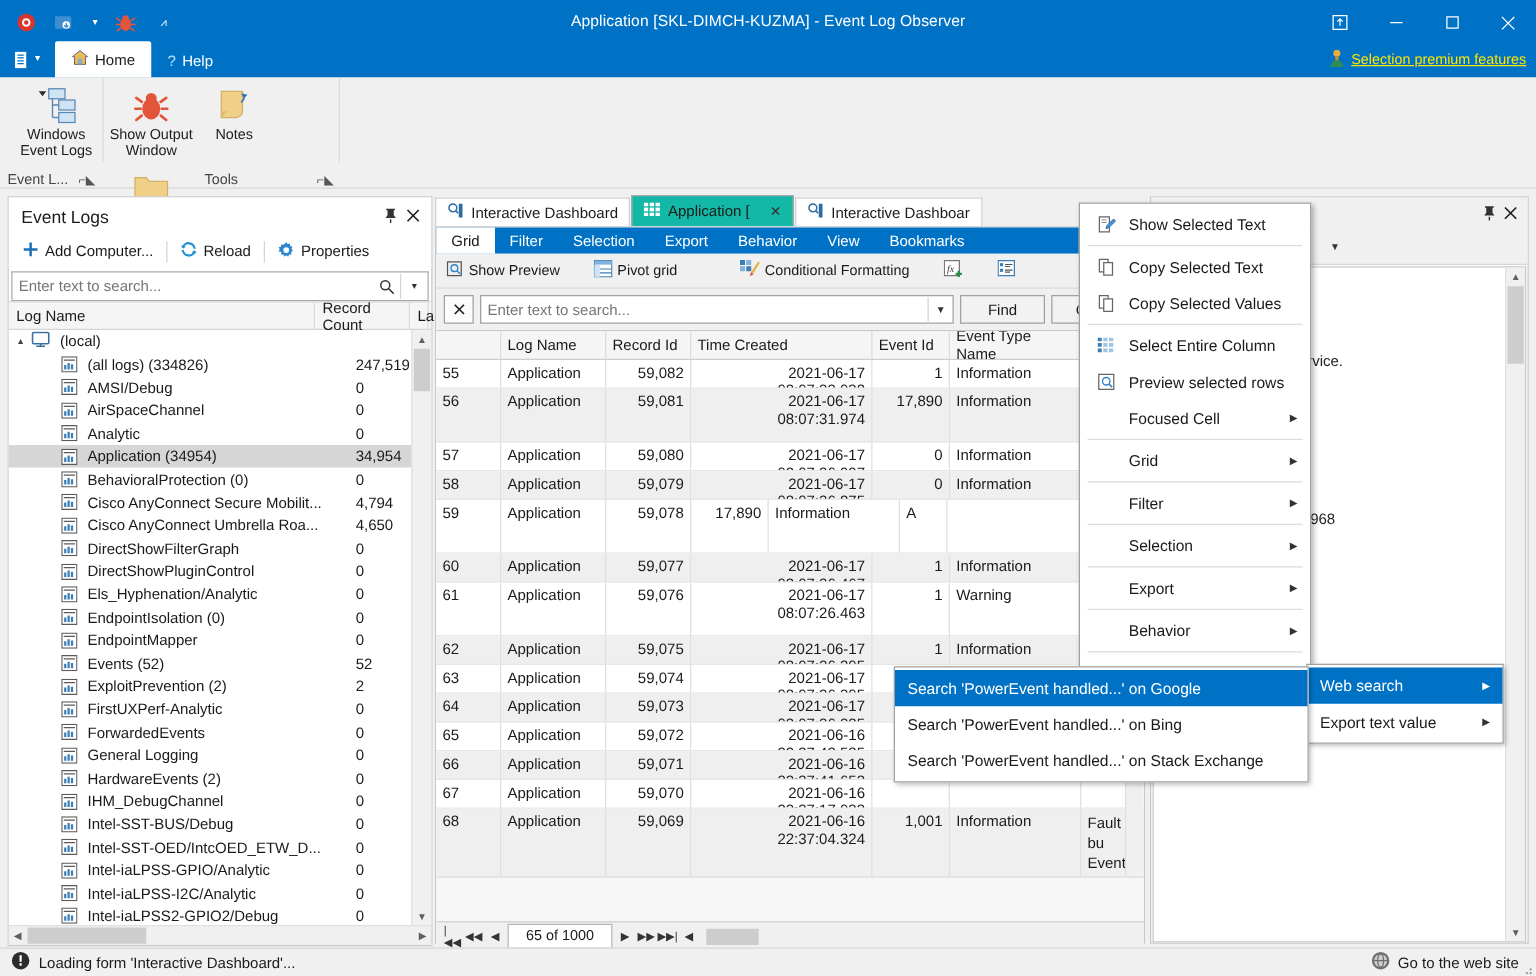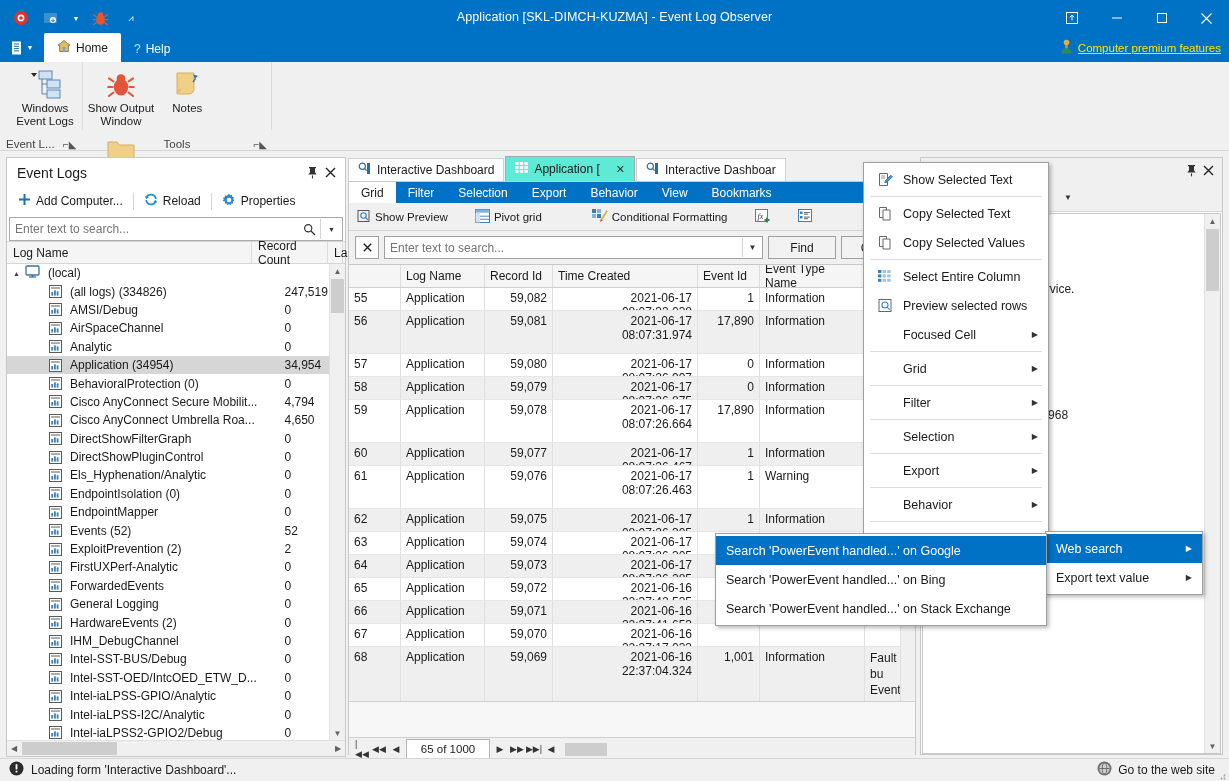--- a/index.html
+++ b/index.html
@@ -58,21 +58,21 @@
   .ico-log{width:13px;height:13px;margin-right:8px;flex:0 0 auto;}
   .tree-vscroll{position:absolute;right:0;top:0;width:15px;height:476px;background:#f0f0f0;border-left:1px solid #e0e0e0;}
   .tree-hscroll{height:15px;background:#f0f0f0;border-top:1px solid #e0e0e0;position:relative;}
   .sc-thumb{position:absolute;background:#cdcdcd;}
   .sc-arrow{position:absolute;display:flex;align-items:center;justify-content:center;color:#606060;font-size:8px;}
 
   
   .docpanel{position:absolute;left:348px;top:157px;width:875px;height:598px;}
   .doctabs{position:absolute;left:0;top:0;height:24px;display:flex;align-items:flex-end;}
   .dtab{height:22px;display:flex;align-items:center;gap:6px;padding:0 9px;font-size:12px;background:#fff;border:1px solid #d0d0d0;border-bottom:0;color:#1a1a1a;margin-right:1px;}
-  .dtab.active{background:#5eead4;border-color:#a9a9a9;height:24px;}
+  .dtab.active{background:#14b8a6;border-color:#a9a9a9;height:24px;}
   .dtab .x{margin-left:10px;font-size:11px;color:#333;}
 
   .grid-area{position:absolute;left:0;top:24px;width:568px;height:574px;background:#fff;border:1px solid #c8c8c8;box-sizing:border-box;}
   .gt-tabs{height:21px;background:#0072c6;display:flex;align-items:stretch;}
   .gt-tab{display:flex;align-items:center;padding:0 12px;font-size:12px;color:#fff;}
   .gt-tab.active{background:#fff;color:#1a1a1a;}
   .gt-toolbar{height:27px;display:flex;align-items:center;padding:0 3px;gap:17px;background:#f0f0f0;border-bottom:1px solid #d6d6d6;}
   .gt-btn{display:flex;align-items:center;gap:4px;padding:3px 5px;font-size:11.5px;color:#1a1a1a;cursor:default;white-space:nowrap;}
   .gt-sep{width:1px;height:18px;background:#cfcfcf;margin:0 3px;}
 
@@ -182,21 +182,21 @@
       </div>
     </div>
     <div class="premium">
       <span>
         <svg width="13" height="15" viewBox="0 0 13 15">
             <circle cx="6.5" cy="3.5" r="2.8" fill="#e8ac3a"></circle>
             <path d="M1.3 14.5c0-3.2 2.3-5.6 5.2-5.6s5.2 2.4 5.2 5.6z" fill="#2e8b57"></path>
             <rect x="5.2" y="6" width="2.6" height="3.2" fill="#c9902c"></rect>
           </svg>
       </span>
-      <a href="#">Computer premium features</a>
+      <a href="#">Selection premium features</a>
     </div>
 
     <div class="ribbon-tabs">
       <div class="appmenu">
         <svg width="14" height="16" viewBox="0 0 14 16">
             <rect x="1" y="1.5" width="9" height="13" fill="#fff"></rect>
             <path d="M3 4h5M3 6.3h5M3 8.6h5M3 10.9h5" stroke="#0072c6" stroke-width="1"></path>
           </svg>
         <span style="font-size:7px;margin-left:2px;">▼</span>
       </div>
@@ -884,21 +884,20 @@
               <div class="c num" style="width: 68px;">59,079</div>
               <div class="c num" style="width: 145px;">2021-06-17 08:07:26.875</div>
               <div class="c num" style="width: 62px;">0</div>
               <div class="c " style="width: 105px;">Information</div>
               <div class="c " style="width: 38px;">P</div>
             </div>
             <div class="tr" style="height: 43px;">
               <div class="c " style="width: 52px;">59</div>
               <div class="c " style="width: 84px;">Application</div>
               <div class="c num" style="width: 68px;">59,078</div>
-              <div class="c num" style="width: 145px;">2021-06-17 08:07:26.664</div>
               <div class="c num" style="width: 62px;">17,890</div>
               <div class="c " style="width: 105px;">Information</div>
               <div class="c " style="width: 38px;">A</div>
             </div>
             <div class="tr alt" style="height: 23px;">
               <div class="c " style="width: 52px;">60</div>
               <div class="c " style="width: 84px;">Application</div>
               <div class="c num" style="width: 68px;">59,077</div>
               <div class="c num" style="width: 145px;">2021-06-17 08:07:26.467</div>
               <div class="c num" style="width: 62px;">1</div>

